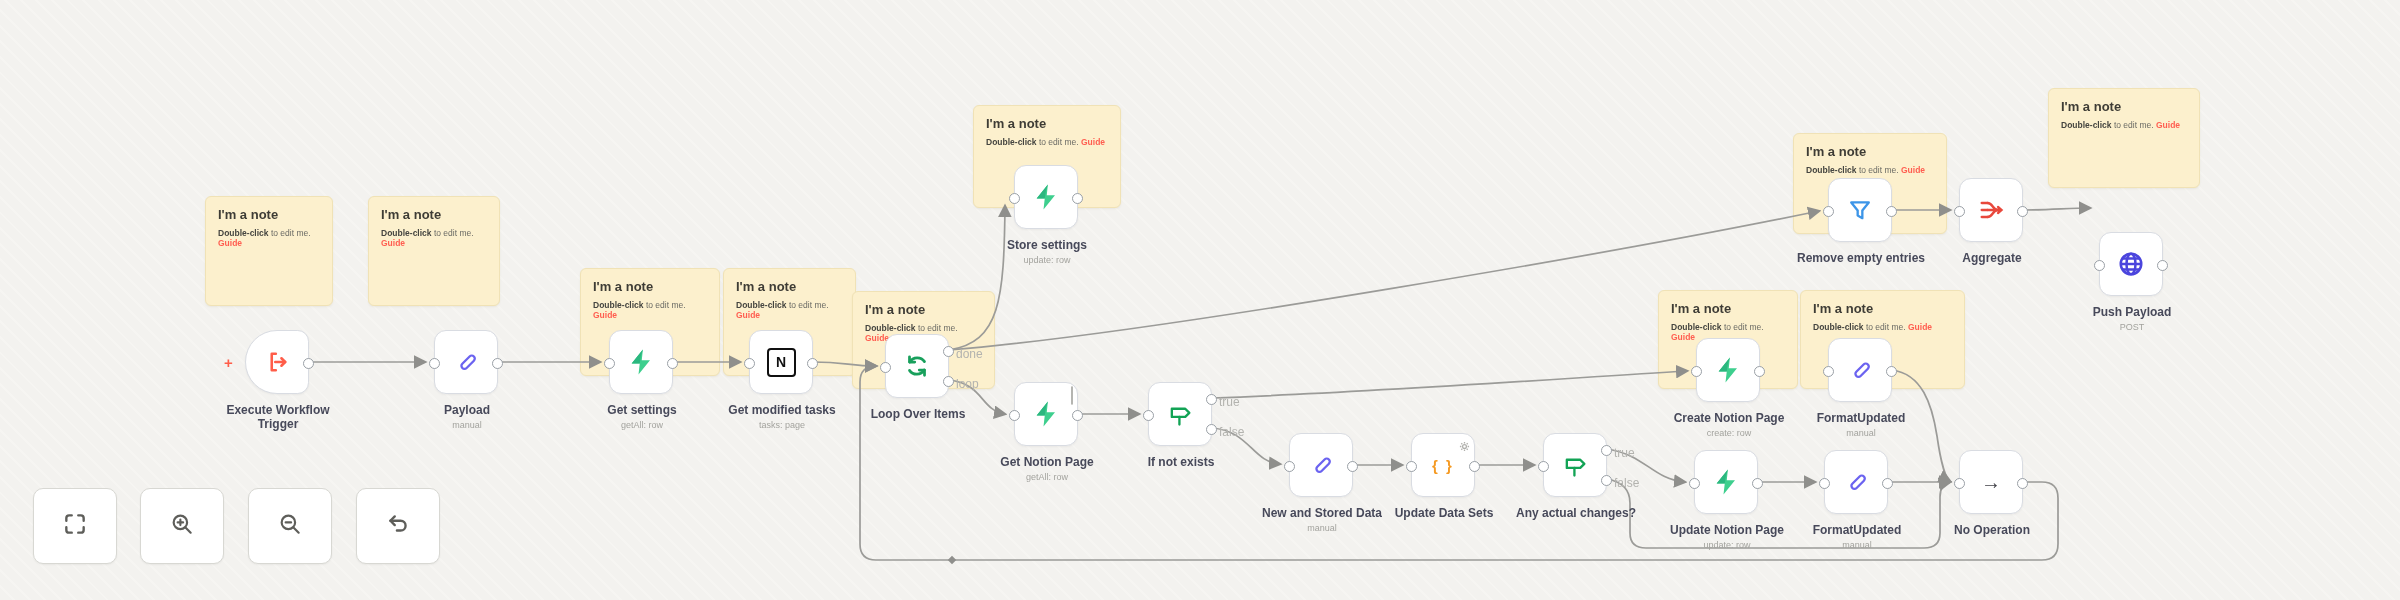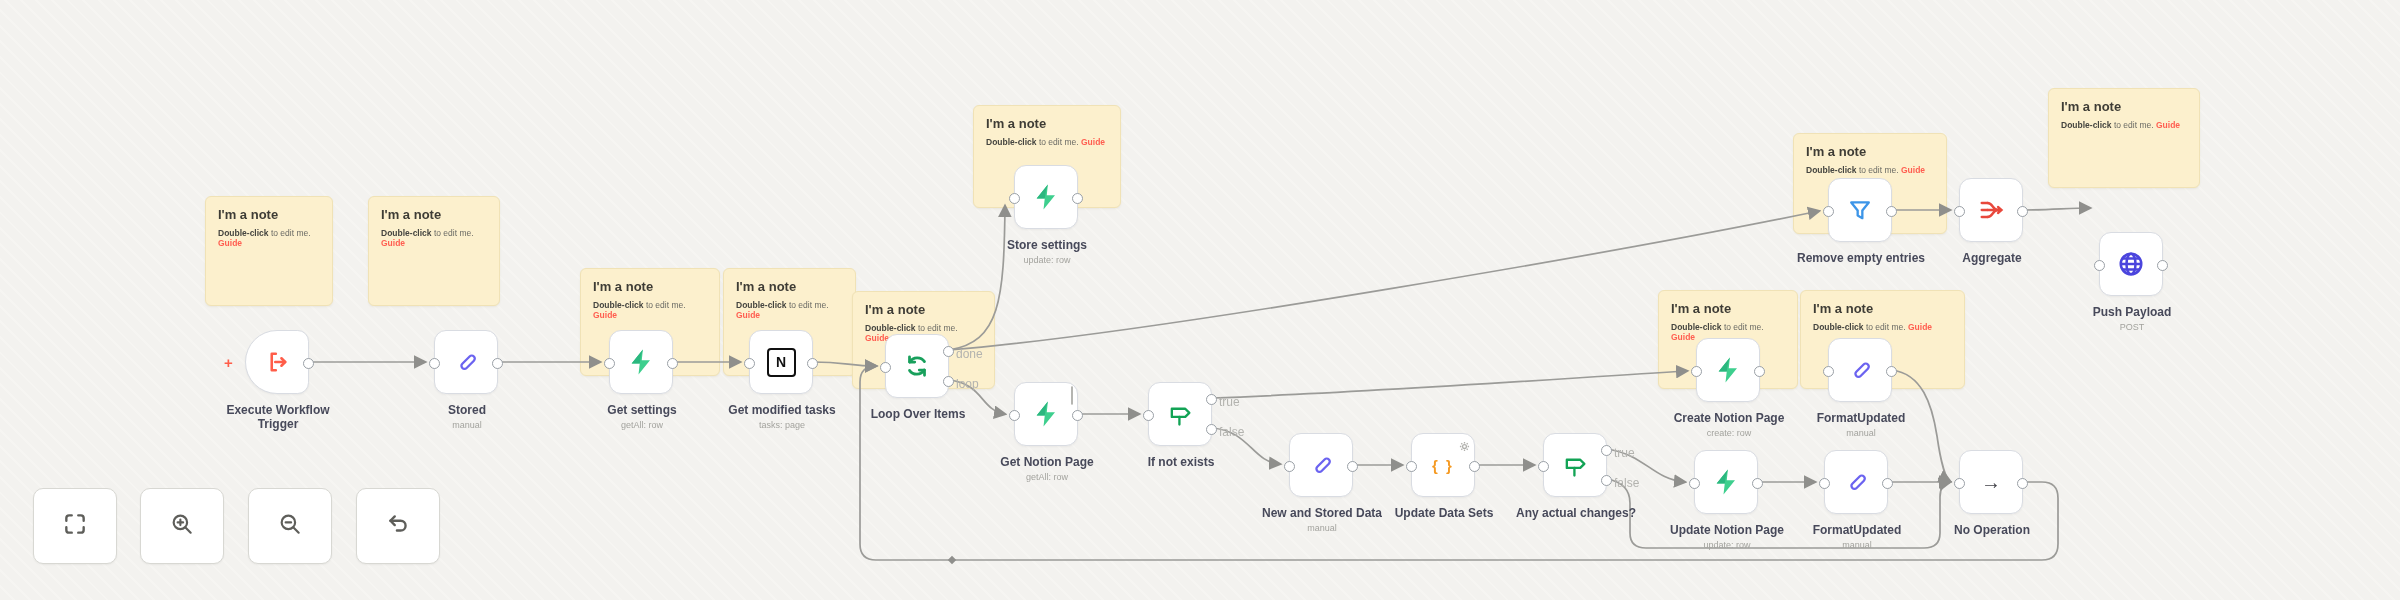--- a/index.html
+++ b/index.html
@@ -139,21 +139,21 @@
       </div>
       <div class="node" style="left: 434px; top: 330px;">
         <span class="node-icon">
           <svg width="28" height="28" viewBox="0 0 24 24">
             <rect x="6.8" y="9.6" width="14" height="5.2" rx="2.6" transform="rotate(-45 13.8 12.2)" fill="none" stroke="#6b63f0" stroke-width="2"></rect>
           </svg>
         </span>
         <span class="port" style="left:-6px;top:26.5px"></span>
         <span class="port" style="right:-6px;top:26.5px"></span>
         <div class="caption" style="width:170px;left:-53px">
-          <div class="nlabel">Stored</div>
+          <div class="nlabel">Payload</div>
           <div class="nsub">manual</div>
         </div>
       </div>
       <div class="node" style="left: 609px; top: 330px;">
         <span class="node-icon">
           <svg width="30" height="30" viewBox="0 0 24 24">
             <path d="M13.5 2 4.5 13.2H11L10 22l9.2-11.4h-6.6z" fill="#3ecf8e"></path>
             <path d="M13.5 2 4.5 13.2H11l.9-6z" fill="#2bb77f"></path>
           </svg>
         </span>

